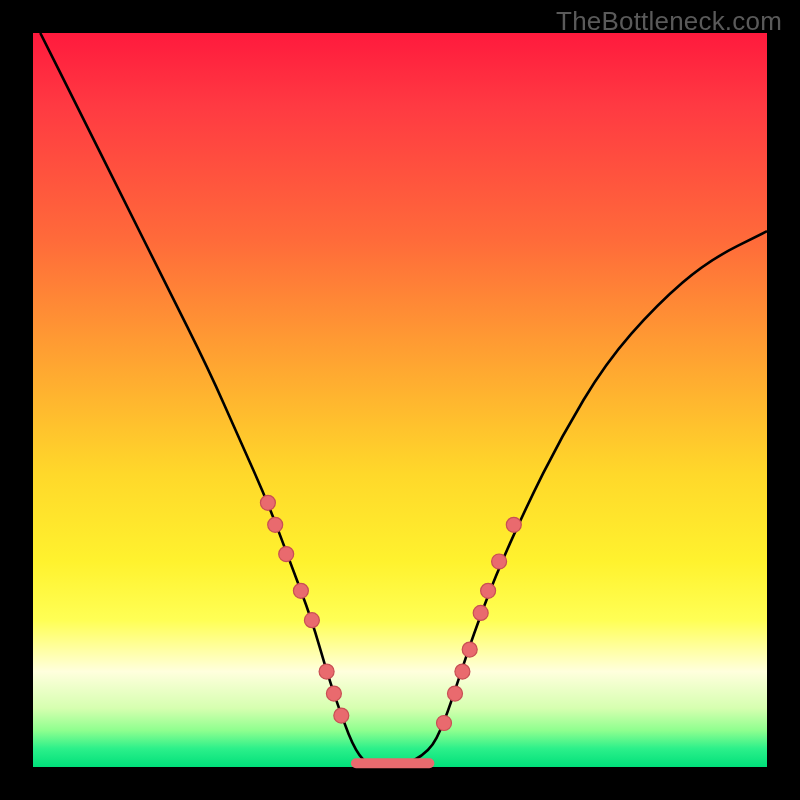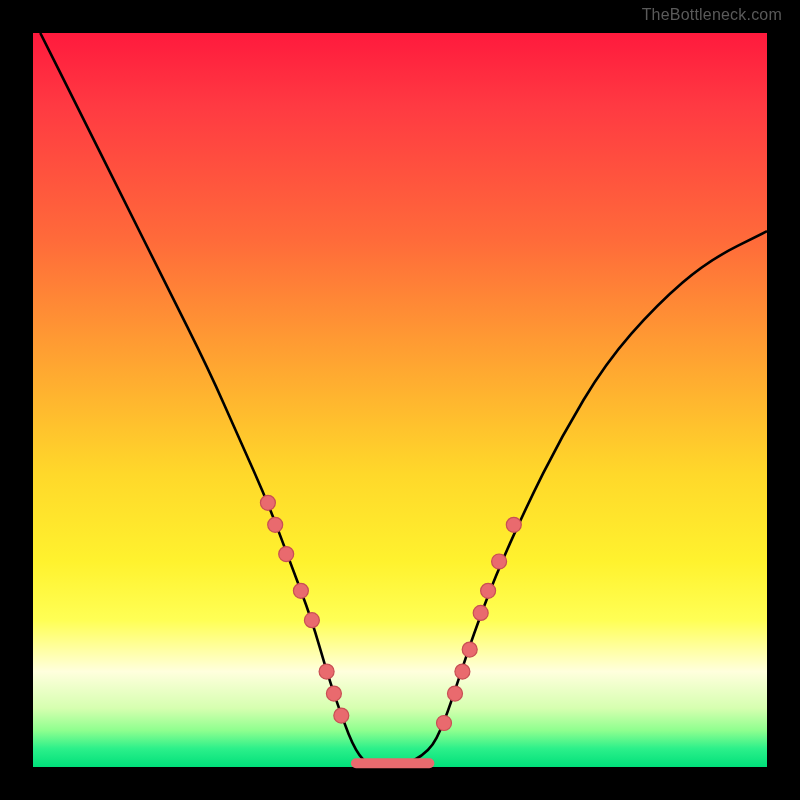--- a/index.html
+++ b/index.html
@@ -38,21 +38,21 @@
       #8fff8f 95%,
       #2cf08a 97.5%,
       #00e07a 100%
     );
   }
   .watermark {
     position: absolute;
     top: 6px;
     right: 18px;
     color: #5a5a5a;
-    font-size: 16px;
+    font-size: 26px;
     font-weight: 500;
     letter-spacing: 0.2px;
     user-select: none;
   }
   svg.curve {
     position: absolute;
     left: 0;
     top: 0;
     width: 734px;
     height: 734px;

